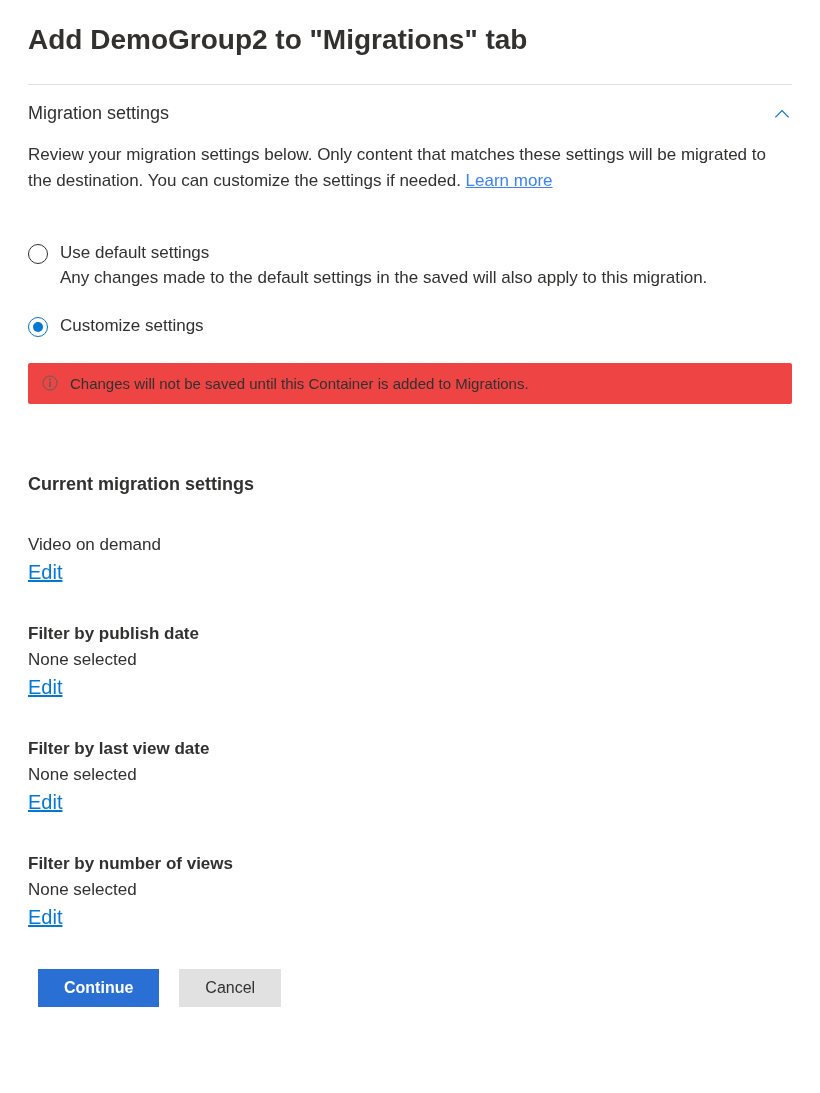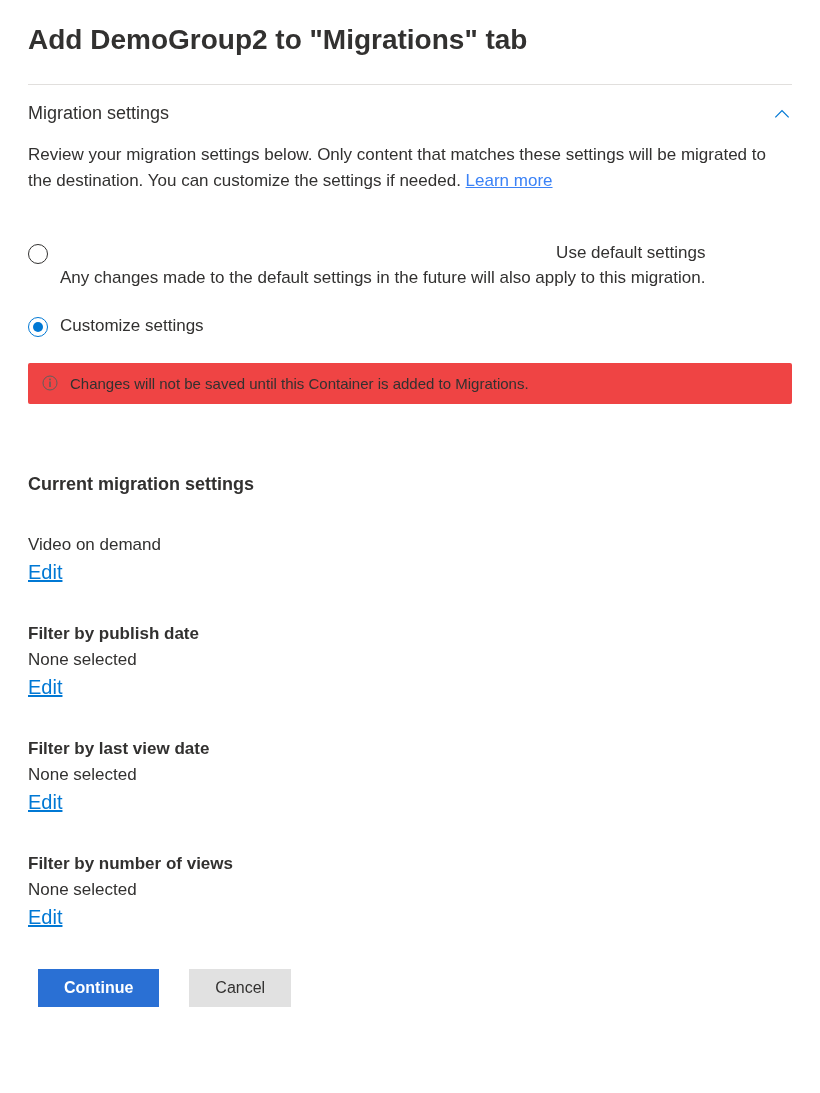--- a/index.html
+++ b/index.html
@@ -52,21 +52,20 @@
       cursor: pointer;
     }
     .radio-group {
       margin-bottom: 24px;
     }
     .radio-option {
       display: flex;
       align-items: flex-start;
       margin-bottom: 24px;
       cursor: pointer;
-      text-align: right;
     }
     .radio-circle {
       flex-shrink: 0;
       width: 20px;
       height: 20px;
       border: 1px solid #323130;
       border-radius: 50%;
       margin-right: 12px;
       position: relative;
       background: #fff;
@@ -129,21 +128,21 @@
       margin-bottom: 6px;
     }
     .filter-edit {
       font-size: 20px;
       color: #0078d4;
       text-decoration: underline;
       cursor: pointer;
     }
     .actions {
       display: flex;
-      gap: 30px;
+      gap: 20px;
       margin-left: 10px;
     }
     .btn {
       padding: 10px 26px;
       font-size: 16px;
       border: none;
       cursor: pointer;
       font-family: inherit;
     }
     .btn-primary {
@@ -172,21 +171,21 @@
 
 <p class="description">
   <span>Review your migration settings below. Only content that matches these settings will be migrated to the destination. You can customize the settings if needed. </span><a class="link">Learn more</a>
 </p>
 
 <div class="radio-group">
   <div class="radio-option">
     <div class="radio-circle"></div>
     <div class="radio-text">
       <div class="radio-label">Use default settings</div>
-      <div class="radio-subtext">Any changes made to the default settings in the future will also apply to this migration.</div>
+      <div class="radio-subtext">Any changes made to the default settings in the saved will also apply to this migration.</div>
     </div>
   </div>
   <div class="radio-option">
     <div class="radio-circle selected"></div>
     <div class="radio-text">
       <div class="radio-label">Customize settings</div>
     </div>
   </div>
 </div>
 

